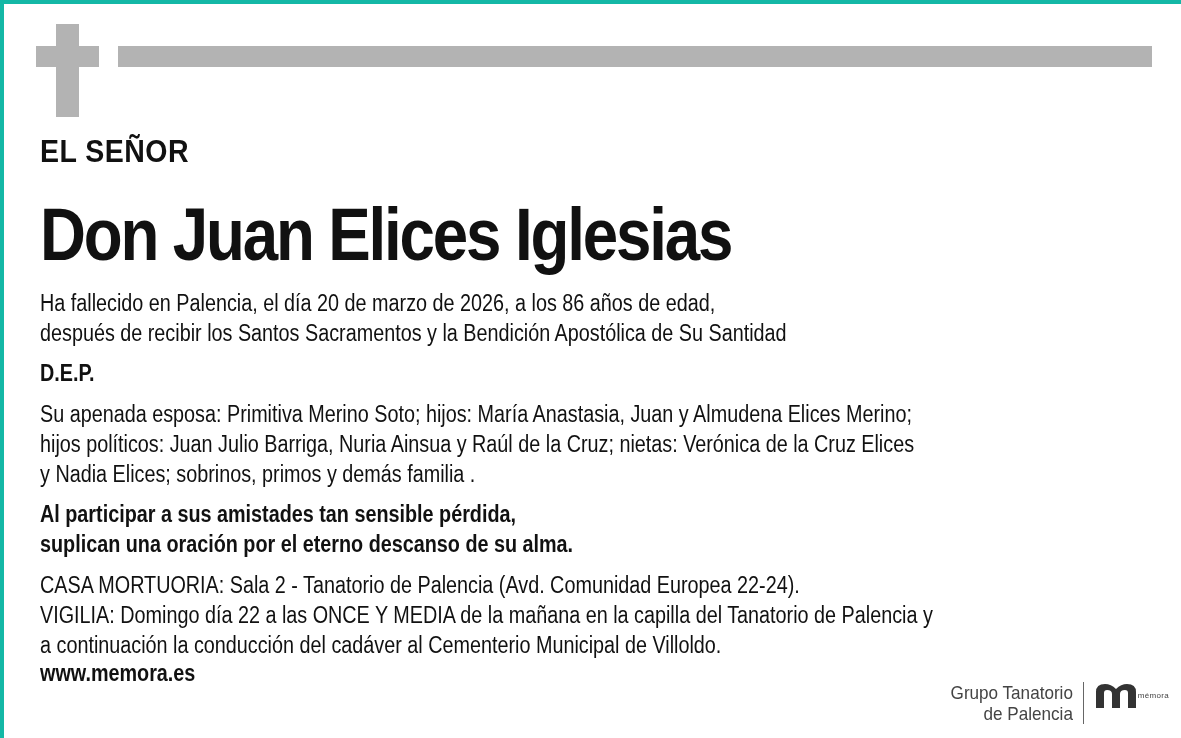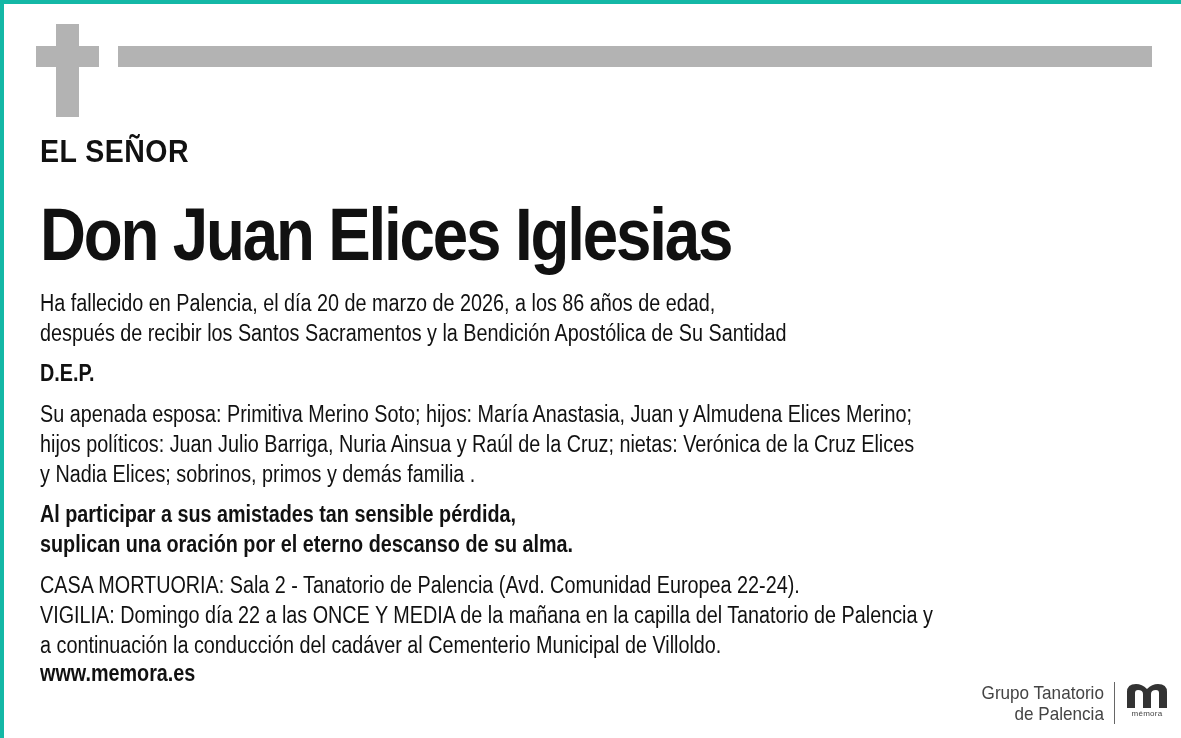--- a/index.html
+++ b/index.html
@@ -20,21 +20,21 @@
   .p1 { top: 284px; }
   .dep { top: 354px; }
   .p2 { top: 395px; }
   .p3 { top: 495px; }
   .p4 { top: 566px; }
   .web { top: 654px; }
 
   .logo { position: absolute; right: 14px; bottom: 10px; height: 48px; display: flex; align-items: flex-start; }
   .logo-text { font-family: "Liberation Sans", sans-serif; font-size: 19px; line-height: 21px; color: #444; text-align: right; transform: scaleX(0.9); transform-origin: right; }
   .logo-sep { width: 1px; height: 42px; background: #666; margin: 0 10px 0 10px; }
-  .logo-mark { display: flex; flex-direction: column; align-items: center; }
+  .logo-mark { display: flex; flex-direction: row; align-items: center; }
   .logo-m { width: 44px; height: 26px; }
   .logo-sub { font-family: "Liberation Sans", sans-serif; font-size: 8px; color: #444; margin-top: 1px; letter-spacing: 0.3px; }
 </style>
 </head>
 <body>
 
 <div class="frame">
   <div class="cross-v"></div>
   <div class="cross-h"></div>
   <div class="rule"></div>

